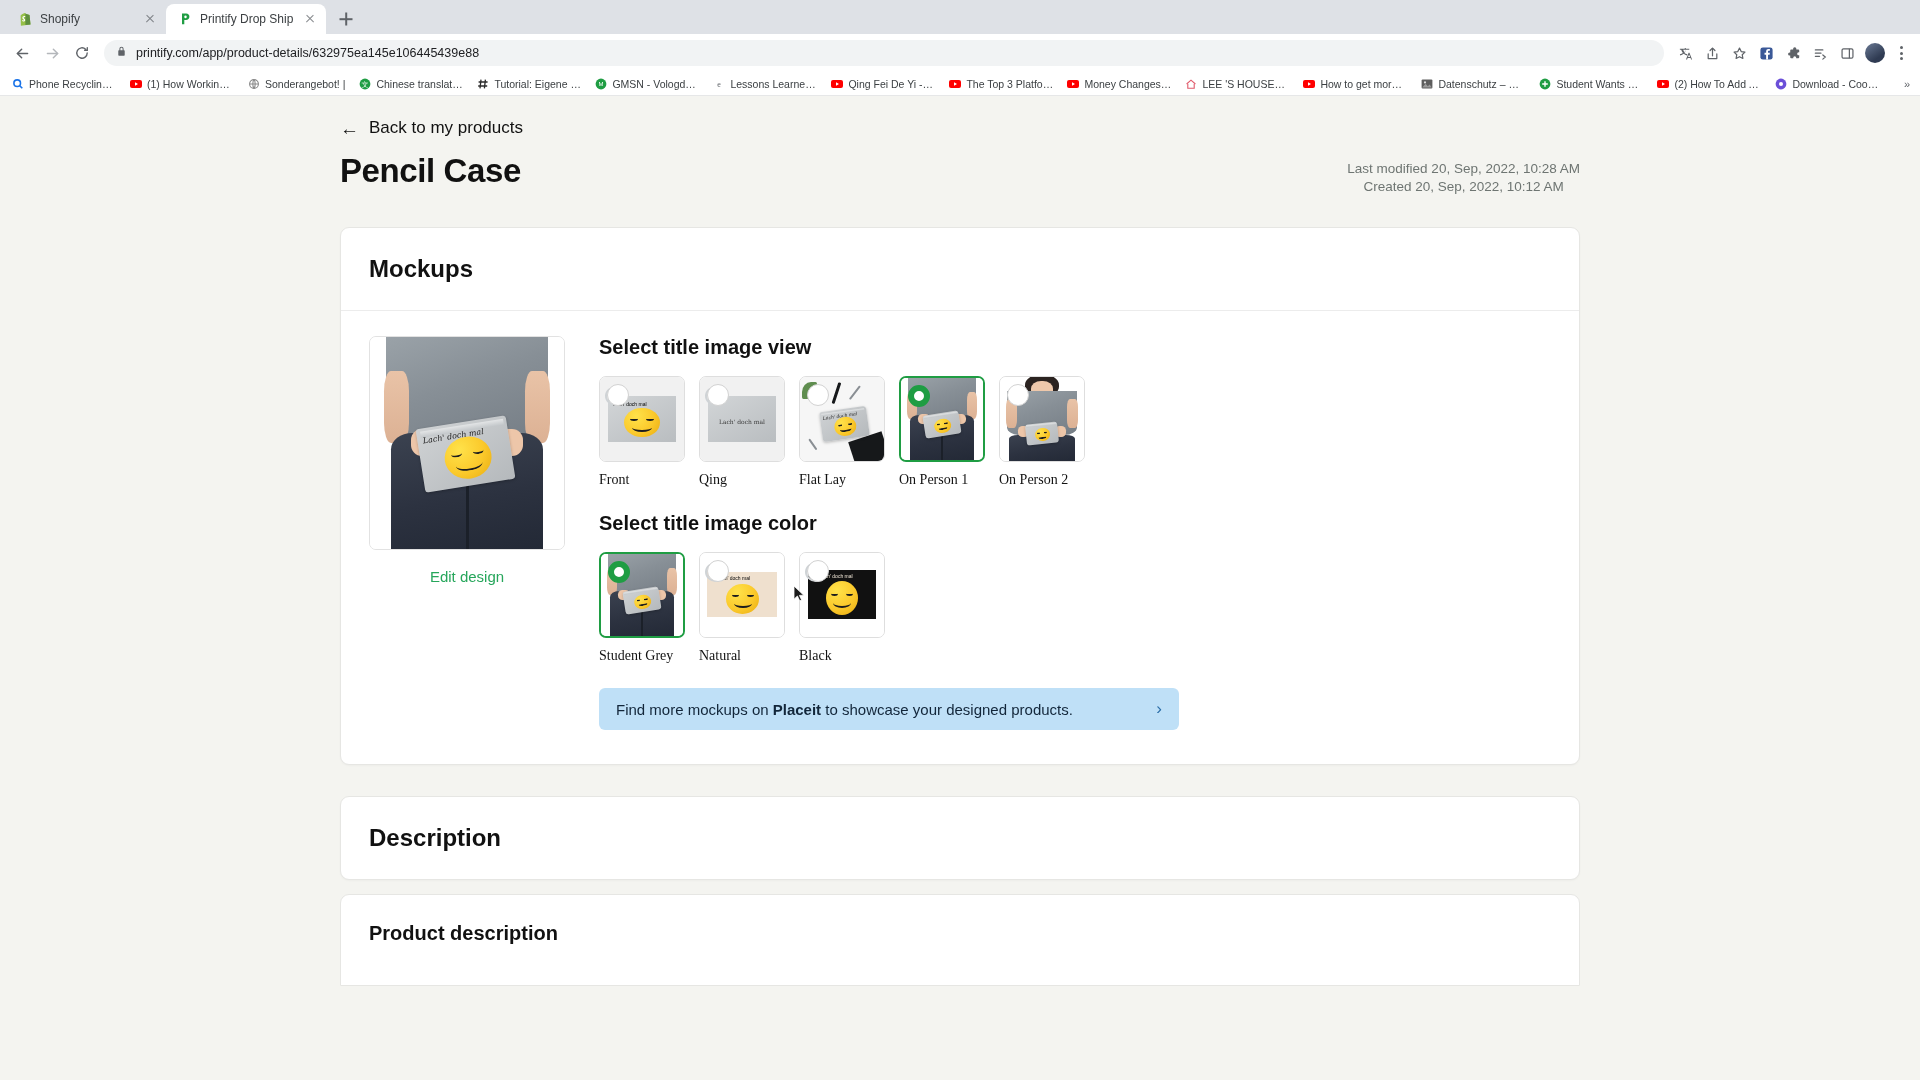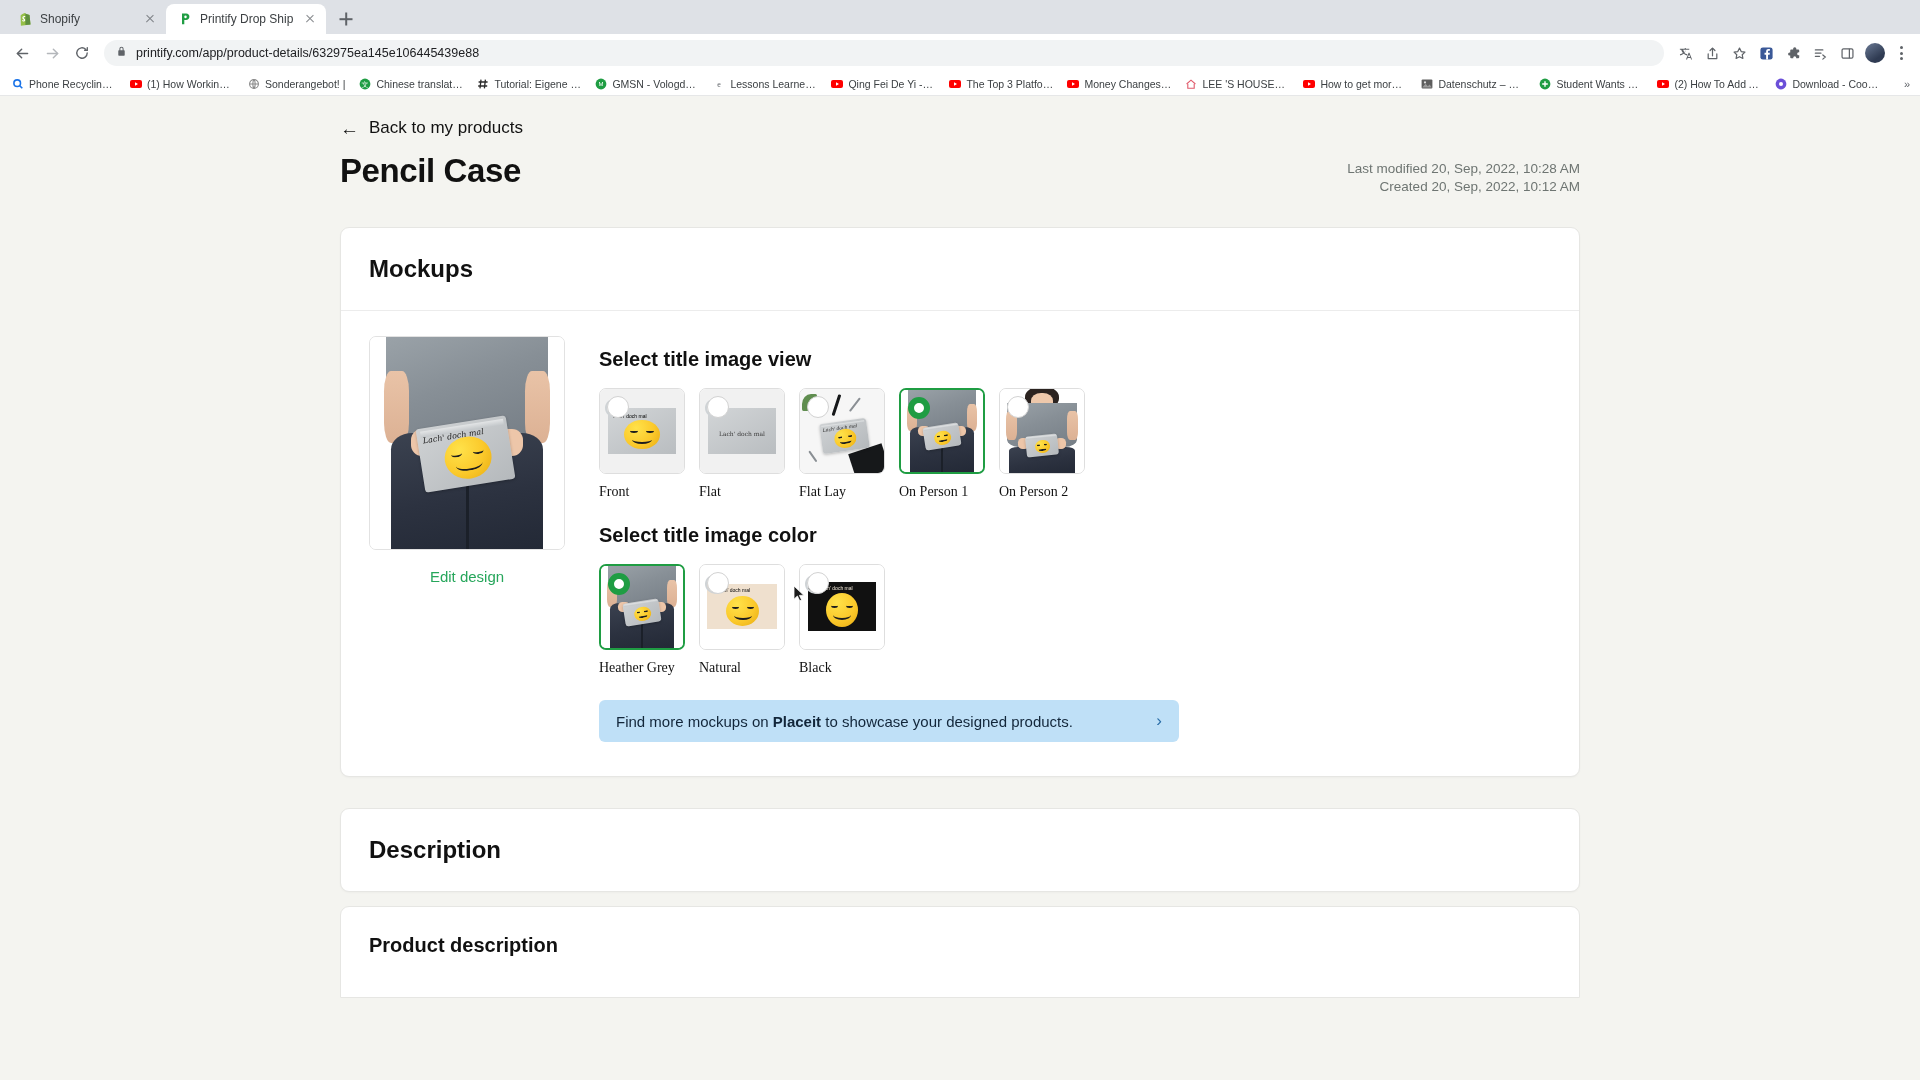--- a/index.html
+++ b/index.html
@@ -66,39 +66,39 @@
 
   
   .page { width:100%; height:1080px; background:#f4f4f0; overflow:hidden; position:relative; }
   .page-inner { width:1240px; margin:0 auto; padding-top:22px; }
 
   .back-link { display:flex; align-items:center; gap:10px; color:#121212; font-size:17px; margin-bottom:14px; width:max-content; }
   .back-link .arrow { font-size:19px; line-height:1; }
 
   .titlerow { display:flex; align-items:flex-start; justify-content:space-between; }
   .producttitle { font-size:33px; font-weight:700; color:#111; letter-spacing:-0.4px; margin:0; }
-  .meta { text-align:right; font-size:13.5px; color:#6e7572; line-height:1.35; padding-top:8px; }
+  .meta { text-align:center; font-size:13.5px; color:#6e7572; line-height:1.35; padding-top:8px; }
 
   .card {
     background:#fff; border:1px solid #e6e6e3; border-radius:9px;
     margin-top:31px; box-shadow:0 1px 2px rgba(0,0,0,.03);
   }
   .card-head { padding:27px 28px; border-bottom:1px solid #ececec; }
   .card-head h2 { margin:0; font-size:24px; font-weight:700; color:#111; }
   .card-body { padding:25px 28px 34px 28px; display:flex; gap:34px; }
 
   .preview-col { width:196px; flex:0 0 196px; }
   .preview-box {
     width:196px; height:214px; border:1px solid #e2e2e2; border-radius:7px;
     overflow:hidden; background:#fff; position:relative;
   }
   .edit-design { display:block; text-align:center; color:#26a65b; font-size:15px; margin-top:18px; }
 
   .opts-col { flex:1 1 auto; min-width:0; }
-  .sect-title { font-size:20px; font-weight:700; color:#111; margin:12px 0 17px 0; }
+  .sect-title { font-size:20px; font-weight:700; color:#111; margin:0 0 17px 0; }
   .thumbs { display:flex; gap:14px; margin-bottom:6px; }
   .thumb-wrap { width:86px; flex:0 0 86px; }
   .thumb {
     width:86px; height:86px; border:1px solid #dedede; border-radius:7px;
     overflow:hidden; position:relative; background:#fff;
   }
   .thumb.sel { border:2px solid #1f9d43; }
   .radio {
     position:absolute; left:7px; top:7px; width:22px; height:22px; border-radius:50%;
     background:#fff; border:1.6px solid #d2d2d2; z-index:4;
@@ -494,21 +494,21 @@
           <div class="thumb-wrap">
             <div class="thumb">
               <span class="radio"></span>
               <div class="ph" style="background:#f1f1f1;">
                 <div class="graypouch">
                       <div class="backtext">Lach' doch mal</div>
                     </div>
                 <div class="ringtab" style="left:6%;top:10%;"></div>
               </div>
             </div>
-            <div class="thumb-label">Flat</div>
+            <div class="thumb-label">Qing</div>
           </div>
 
           <div class="thumb-wrap">
             <div class="thumb">
               <span class="radio"></span>
               <div class="ph flatlay">
                 <div class="leaf"></div>
                 <div class="pen" style="left:42%;top:5%;width:2.5px;height:26%;transform:rotate(18deg);"></div>
                 <div class="pen" style="left:64%;top:8%;width:1.6px;height:20%;transform:rotate(38deg);background:#8a8f94;"></div>
                 <div class="pen" style="left:14%;top:72%;width:1.6px;height:16%;transform:rotate(-35deg);background:#8a8f94;"></div>
@@ -596,21 +596,21 @@
                 <div class="pouch" style="left:28%;top:42%;width:44%;height:28%;">
                   <div class="zip"></div>
                   <div class="smiley" style="left:28%;top:26%;width:46%;height:62%;">
                         <div class="eyeL"></div>
                         <div class="eyeR"></div>
                         <div class="mouth"></div>
                       </div>
                 </div>
               </div>
             </div>
-            <div class="thumb-label">Heather Grey</div>
+            <div class="thumb-label">Student Grey</div>
           </div>
 
           <div class="thumb-wrap">
             <div class="thumb">
               <span class="radio"></span>
               <div class="ph bgblack">
                 <div class="natpouch">
                   <div class="script" style="position:absolute;left:14%;top:6%;font-size:5px;">Lach' doch mal</div>
                   <div class="smiley" style="left:28%;top:26%;width:46%;height:66%;">
                         <div class="eyeL"></div>

